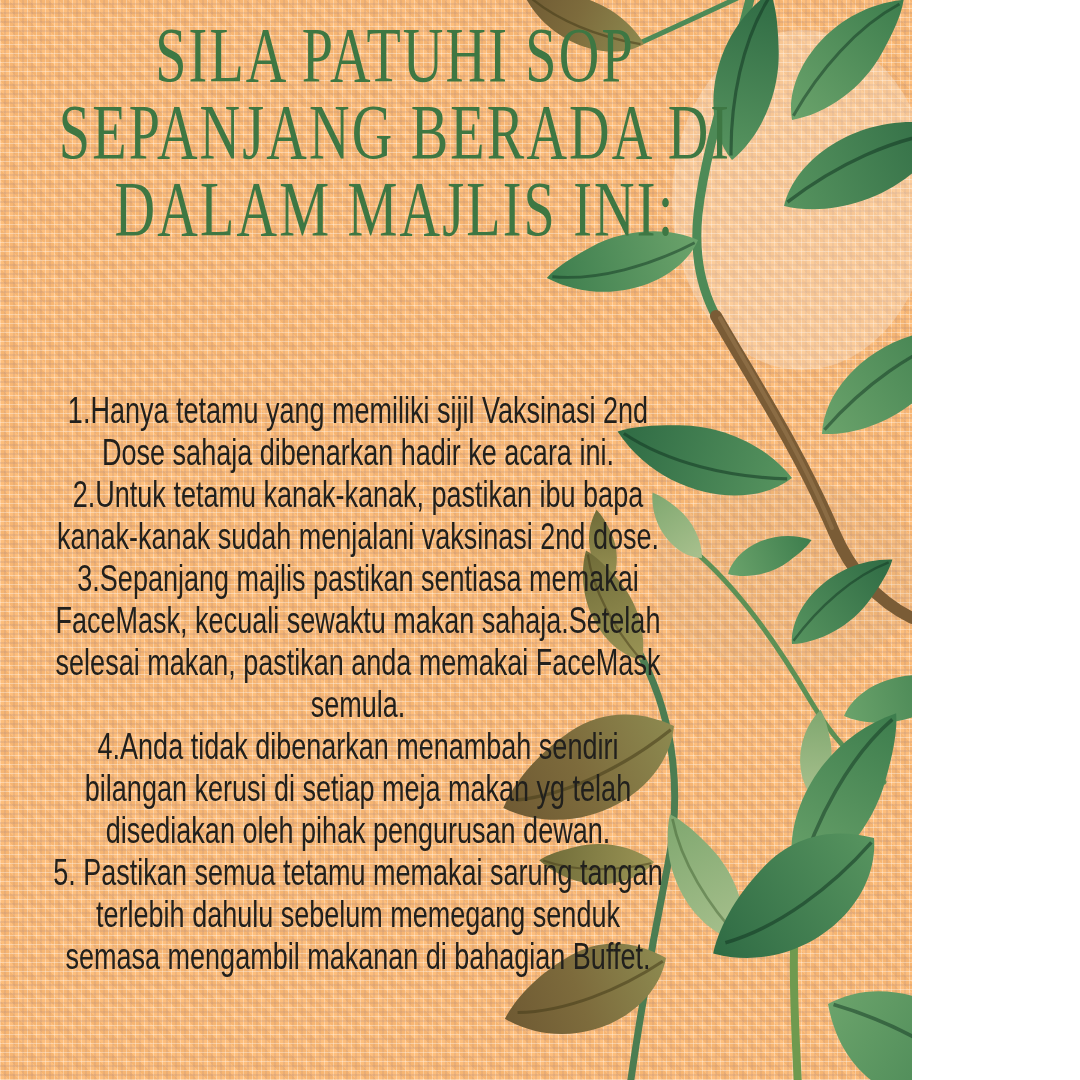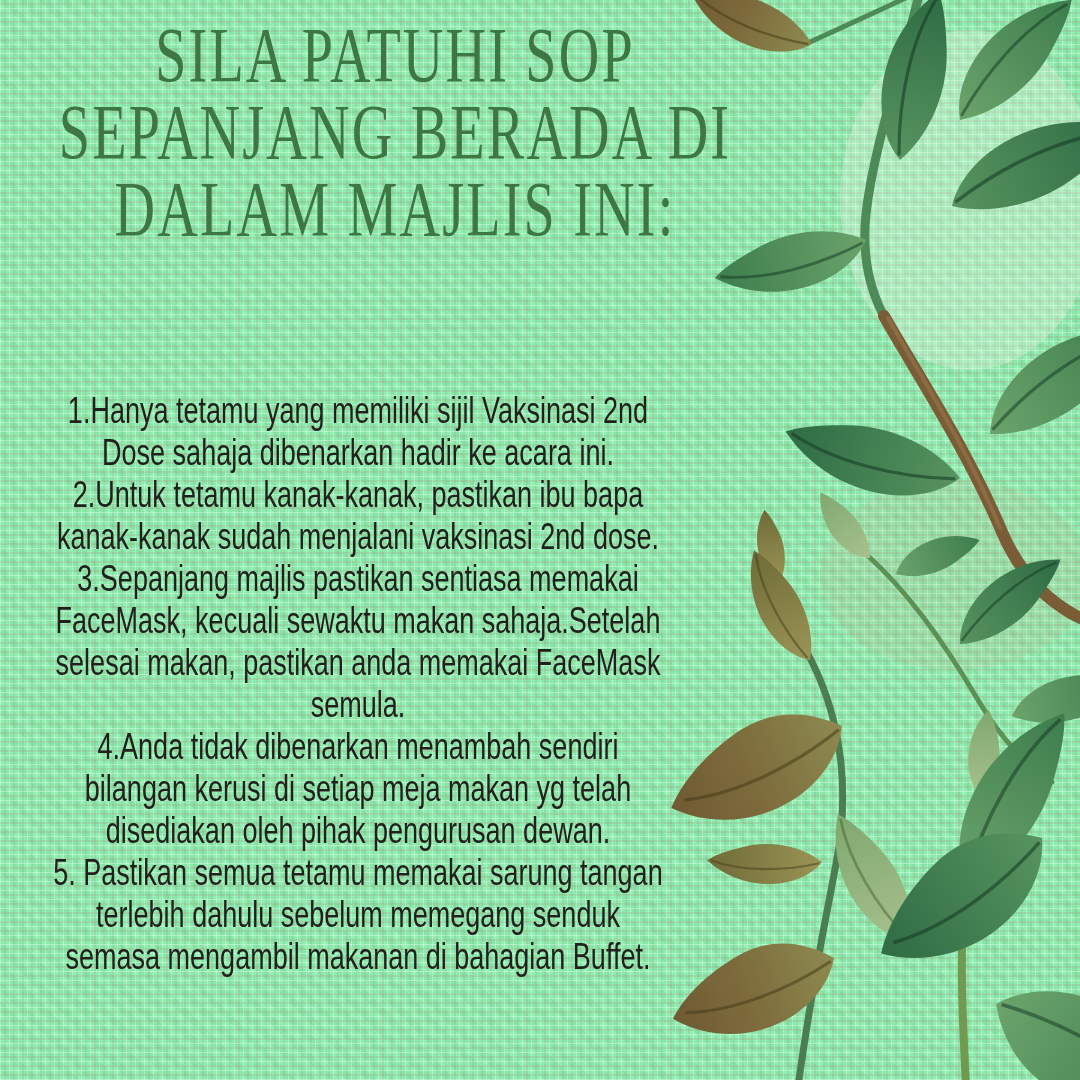--- a/index.html
+++ b/index.html
@@ -1,20 +1,20 @@
 <!DOCTYPE html>
 <html><head>
 <meta charset="utf-8">
 <style>
   html,body{margin:0;padding:0;}
   body{width:1080px;height:1080px;overflow:hidden;position:relative;
        font-family:"Liberation Sans", sans-serif;}
 
-  .poster{position:absolute;inset:0;width:1080px;height:1080px;
-          background-color:#86efac;}
+  .poster{position:absolute;inset:0;width:912px;height:1080px;
+          background-color:#fdba74;}
 
   
   .texture{position:absolute;inset:0;
     background-image:
       repeating-linear-gradient(0deg,
         rgba(255,255,255,0.35) 0px, rgba(255,255,255,0.35) 1px,
         rgba(255,255,255,0)   1px, rgba(255,255,255,0)   4px,
         rgba(176,138,126,0.22) 4px, rgba(176,138,126,0.22) 6px,
         rgba(255,255,255,0)   6px, rgba(255,255,255,0)   9px),
       repeating-linear-gradient(90deg,

